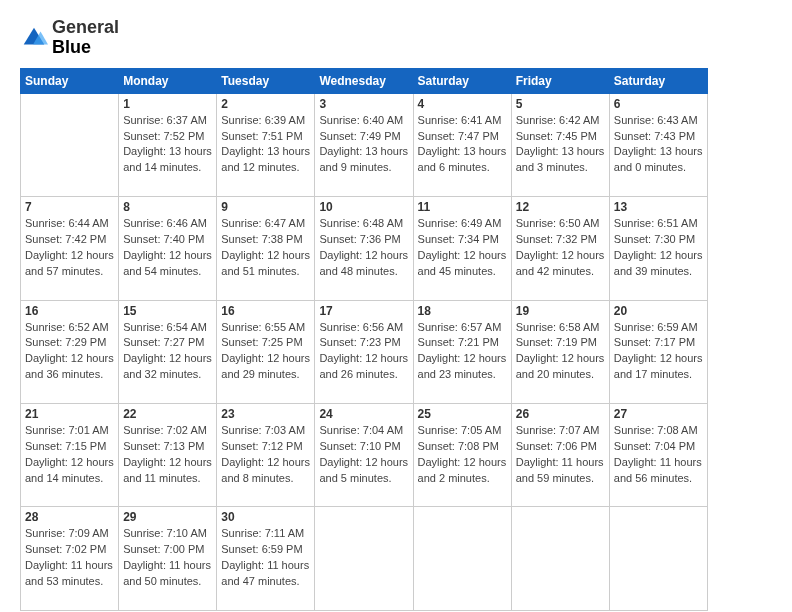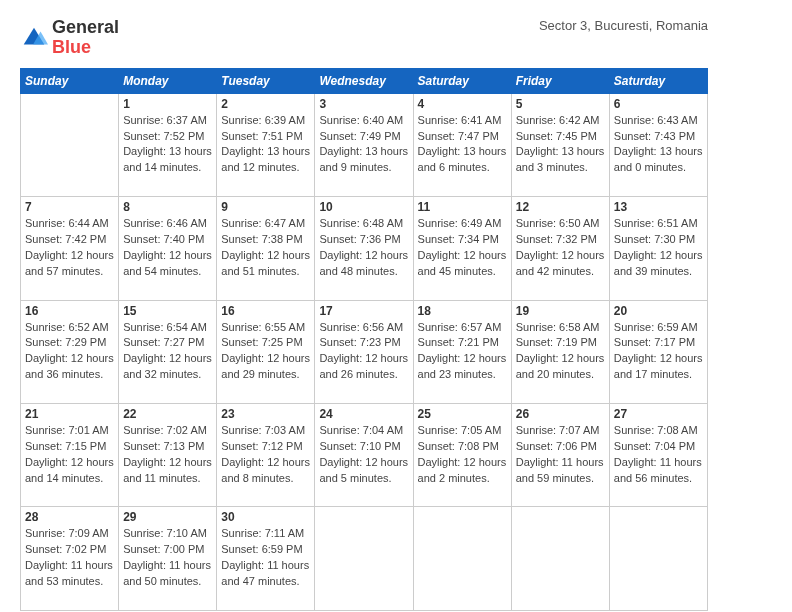--- a/index.html
+++ b/index.html
@@ -27,21 +27,21 @@
       display: flex;
       align-items: center;
       gap: 4px;
     }
     .logo-text {
       font-size: 18px;
       font-weight: bold;
       line-height: 1.1;
     }
     .logo-general { color: #333; }
-    .logo-blue { color: #ef4444; }
+    .logo-blue { color: #000000; }
     .logo-icon {
       width: 28px;
       height: 28px;
     }
     .title-block {
       text-align: right;
     }
     .month-title {
       font-size: 36px;
       font-weight: normal;
@@ -60,21 +60,20 @@
       table-layout: fixed;
     }
     .calendar th {
       background: #1565c0;
       color: #fff;
       font-size: 12px;
       font-weight: bold;
       padding: 5px 4px;
       text-align: left;
       border: 1px solid #1565c0;
-      font-style: italic;
     }
     .calendar td {
       border: 1px solid #ccc;
       vertical-align: top;
       padding: 3px 4px;
       font-size: 9.5px;
       color: #333;
       height: 88px;
     }
     .day-num {
@@ -104,21 +103,20 @@
       <svg class="logo-icon" viewBox="0 0 30 30">
         <polygon points="15,4 26,22 4,22" fill="#1565c0"></polygon>
         <polygon points="22,8 30,22 14,22" fill="#42a5f5" opacity="0.7"></polygon>
       </svg>
       <div class="logo-text">
         <span class="logo-general">General</span><br>
         <span class="logo-blue">Blue</span>
       </div>
     </div>
     <div class="title-block">
-      <div class="subtitle">Sector 3, Bucuresti, Romania</div>
     </div>
   </div>
 
   <table class="calendar">
     <thead>
       <tr>
         <th>Sunday</th>
         <th>Monday</th>
         <th>Tuesday</th>
         <th>Wednesday</th>

